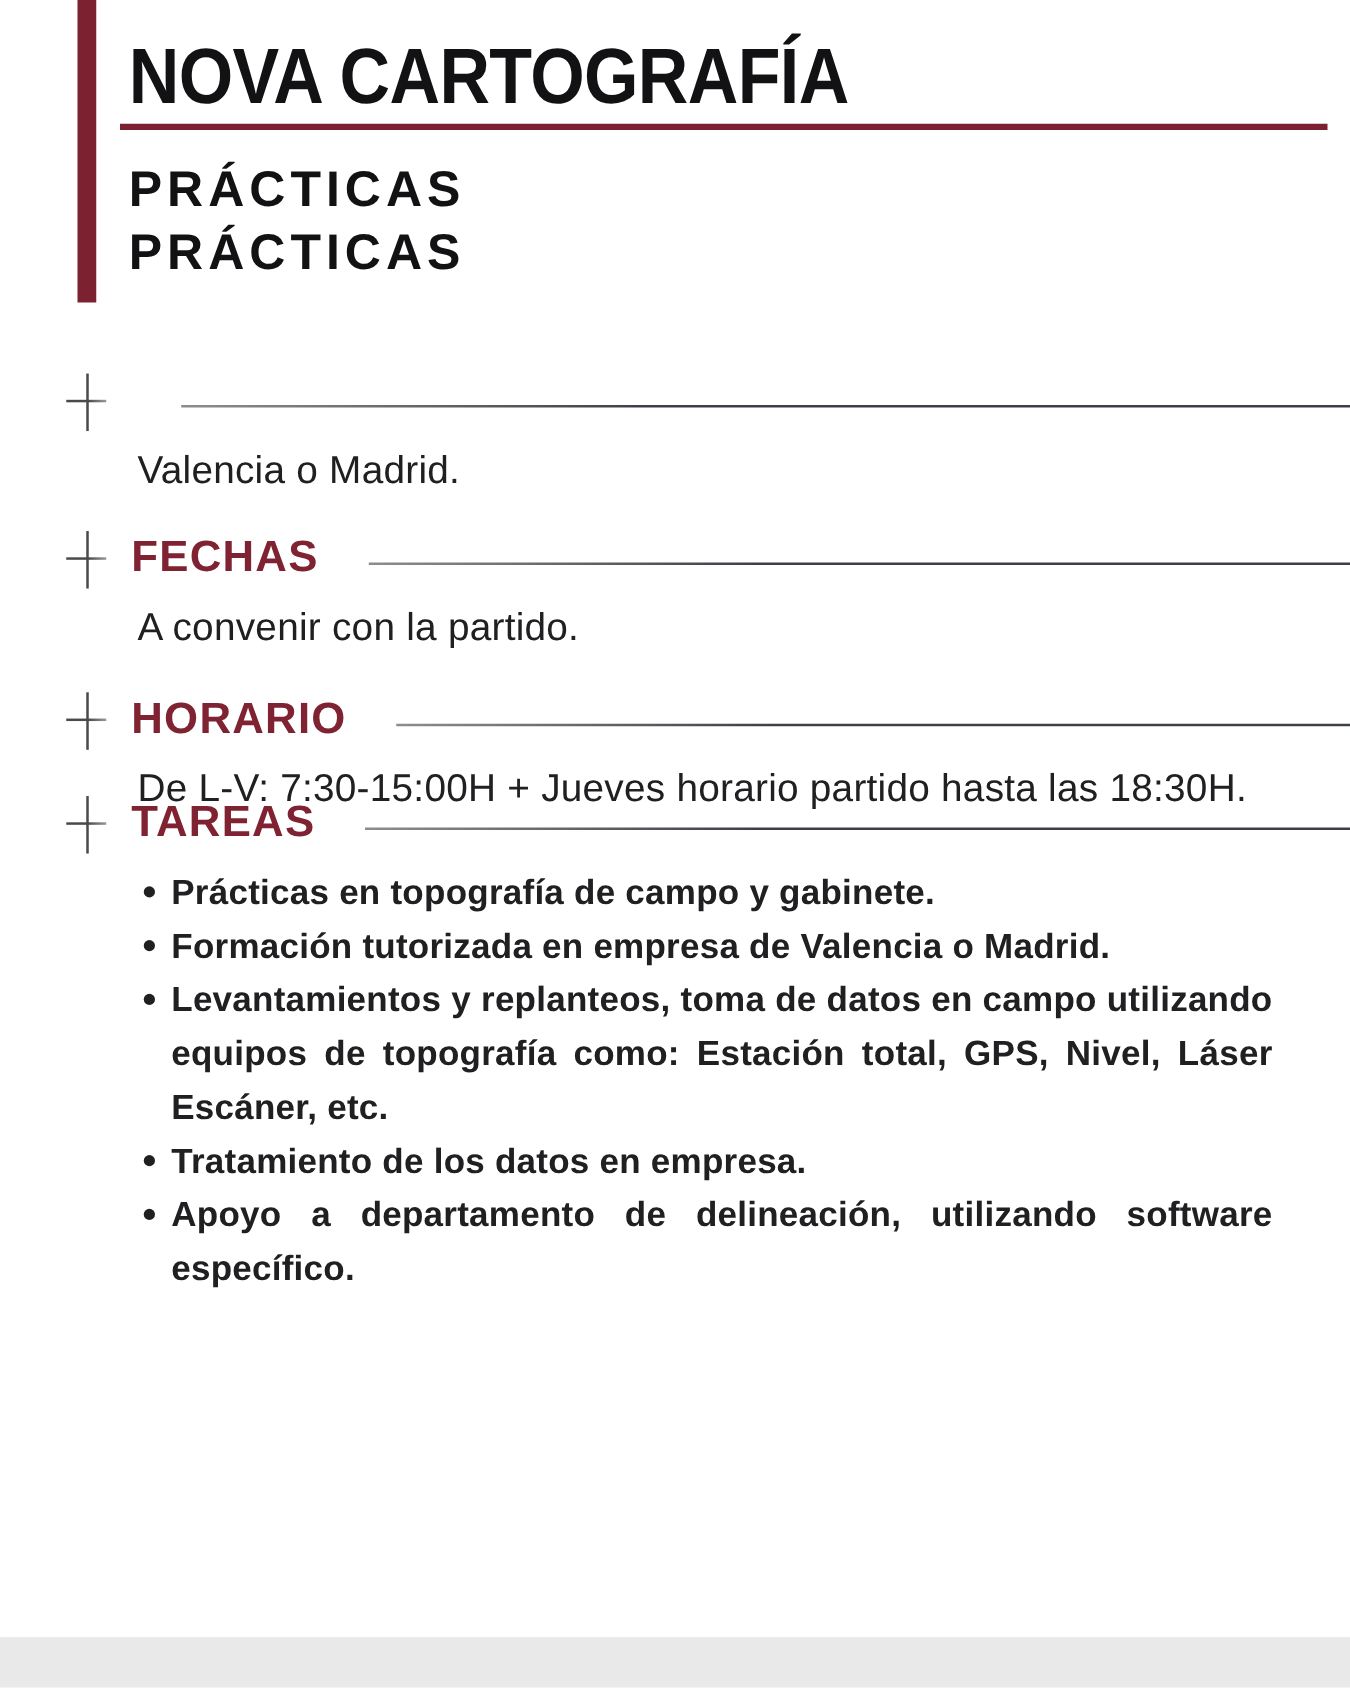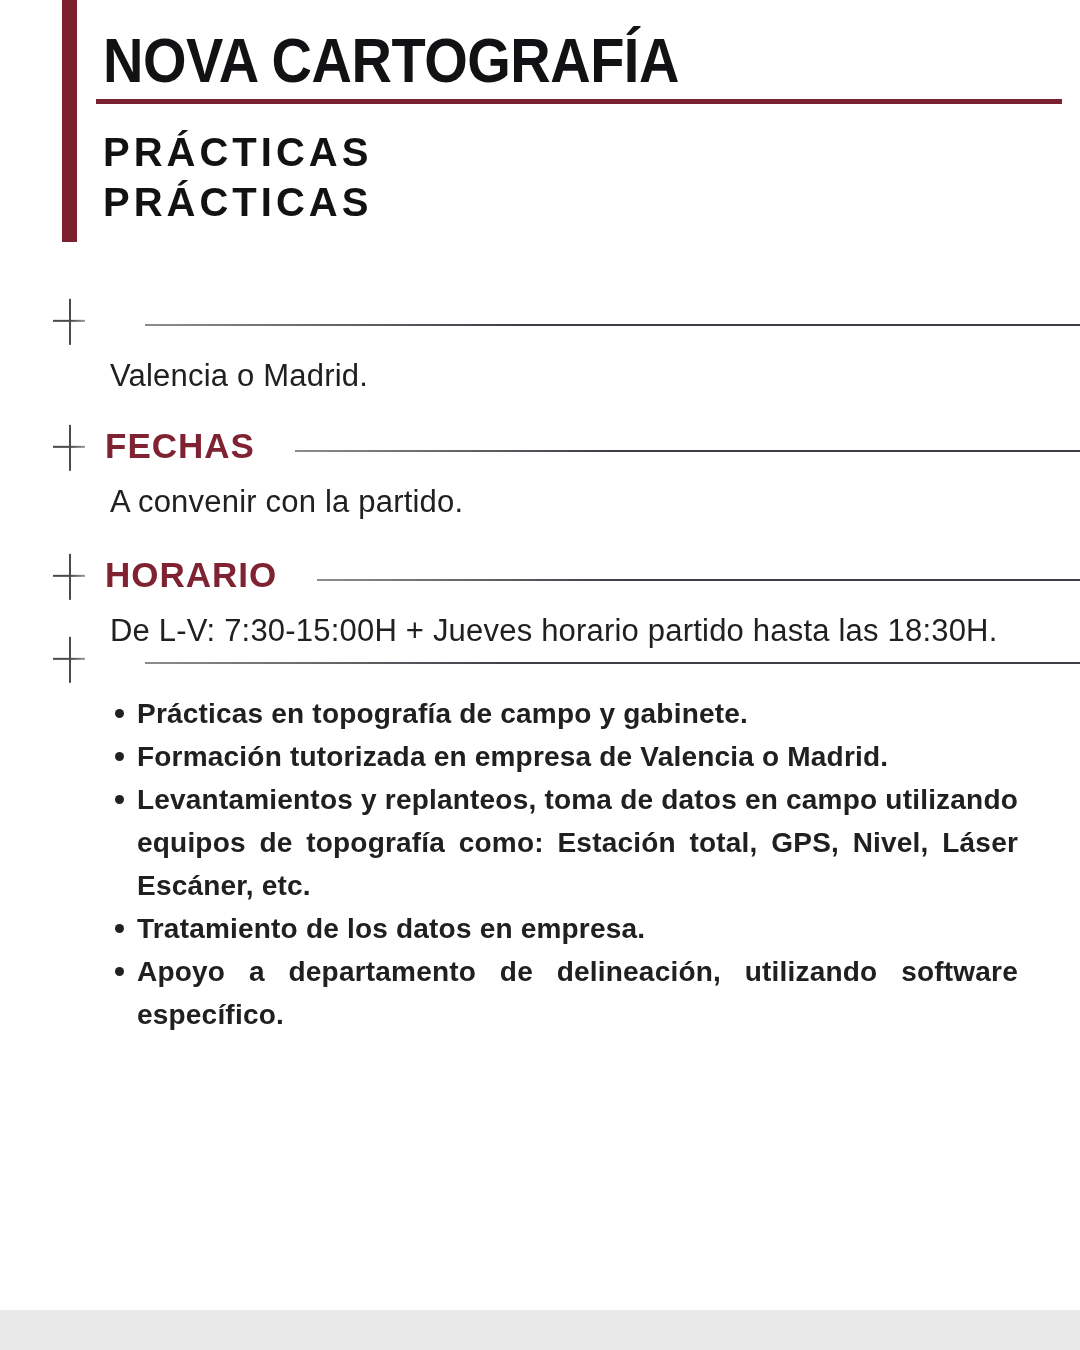--- a/index.html
+++ b/index.html
@@ -176,20 +176,21 @@
       <span class="plus-icon"></span>
       <h3 class="section-title">HORARIO</h3>
       <span class="head-rule"></span>
     </div>
     <p class="section-body">De L-V: 7:30-15:00H + Jueves horario partido hasta las 18:30H.</p>
   </section>
 
   <section class="section" id="sec-tareas">
     <div class="section-head">
       <span class="plus-icon"></span>
+      <h3 class="section-title">TAREAS</h3>
       <span class="head-rule"></span>
     </div>
     <ul class="task-list">
       <li>Prácticas en topografía de campo y gabinete.</li>
       <li>Formación tutorizada en empresa de Valencia o Madrid.</li>
       <li>Levantamientos y replanteos, toma de datos en campo utilizando equipos de topografía como: Estación total, GPS, Nivel, Láser Escáner, etc.</li>
       <li>Tratamiento de los datos en empresa.</li>
       <li>Apoyo a departamento de delineación, utilizando software específico.</li>
     </ul>
   </section>

